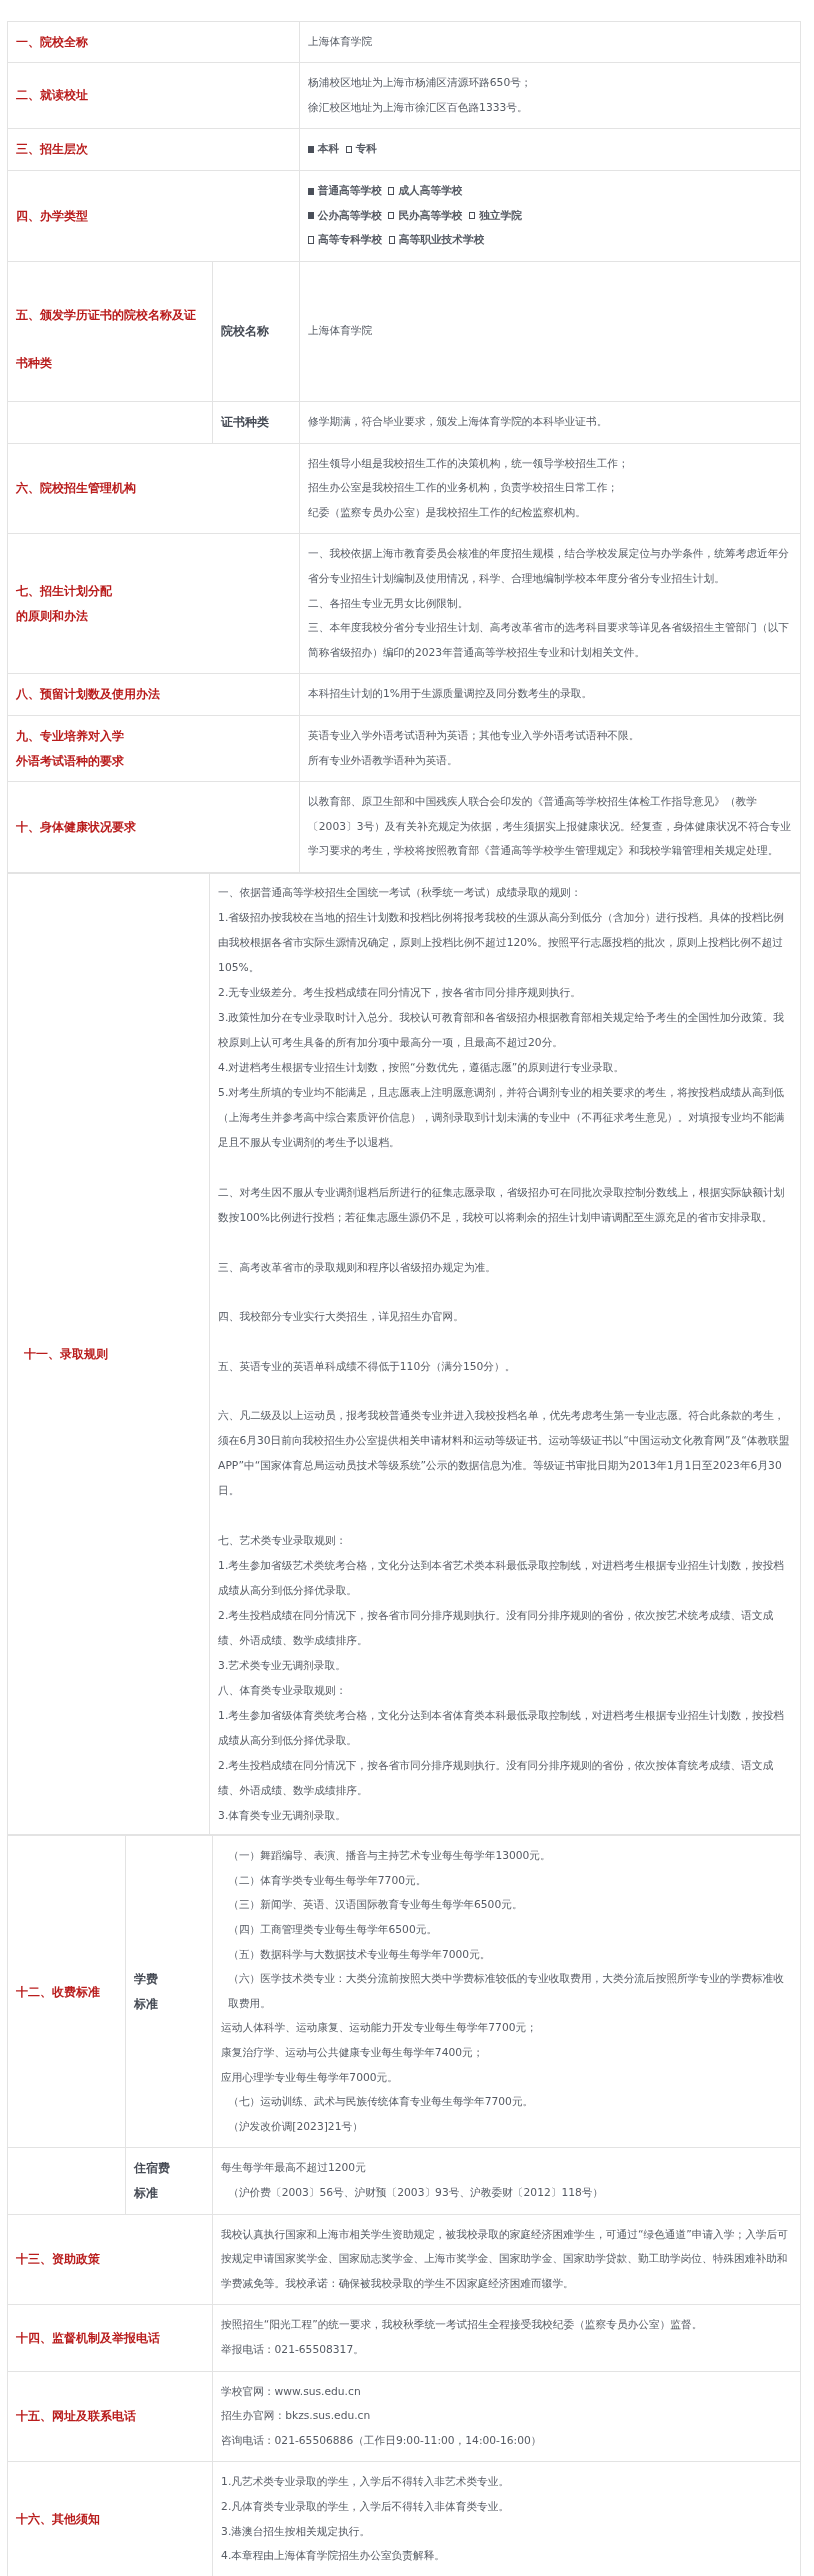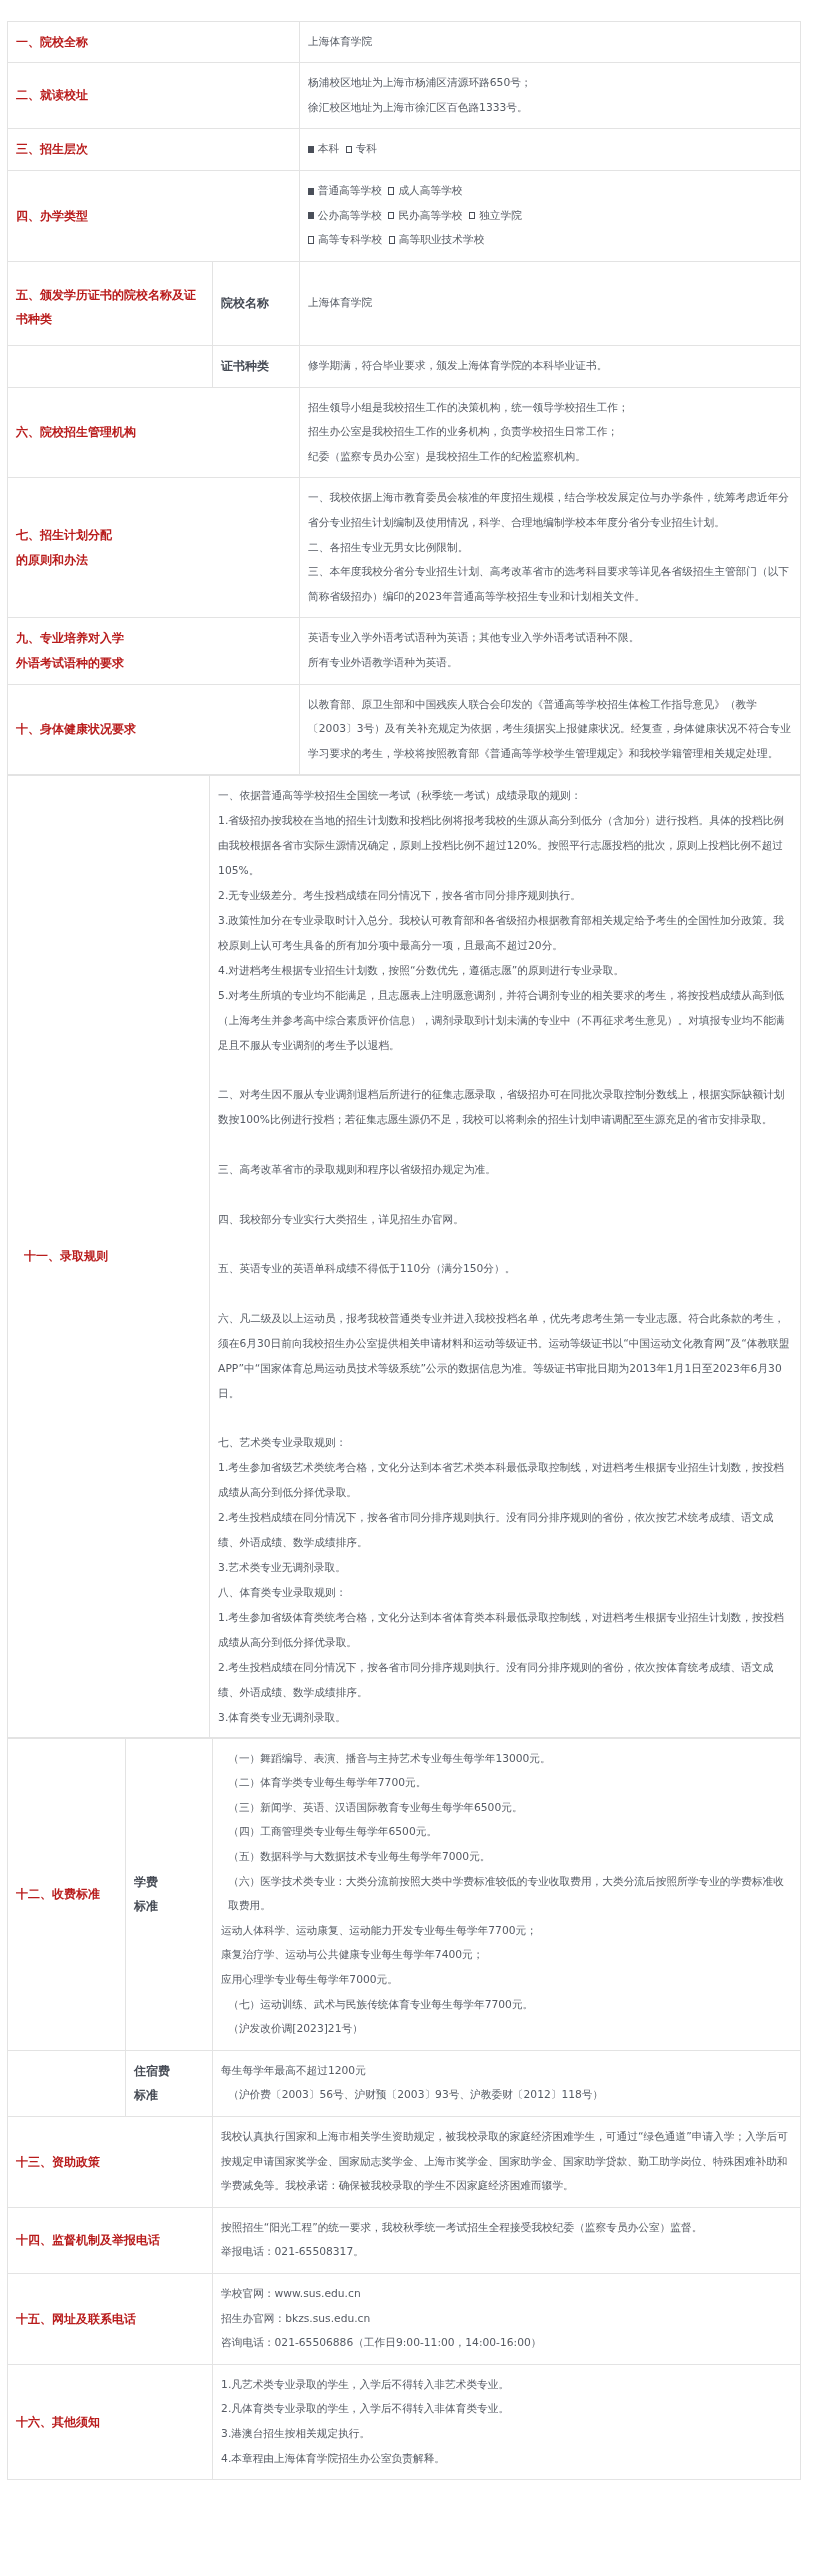--- a/index.html
+++ b/index.html
@@ -24,21 +24,21 @@
   td.title-cell { padding: 12.7px 8px 9.5px 8px; line-height: 30px; color: #4a4f59; font-size: 11px; }
   td.label { font-weight: bold; color: #b91c1c; font-size: 12px; }
   td.sublabel { font-weight: bold; color: #454a54; font-size: 12px; }
   td.content { font-size: 10.7px; color: #555a63; }
   .line { display: block; }
   .blank { display: block; height: 24.6px; }
   .indent { padding-left: 7.1px; }
   .check { display: inline-block; width: 5.6px; height: 7.1px; margin-right: 4px; vertical-align: -0.8px; }
   .check.on { background: #4a4f59; }
   .check.off { border: 0.8px solid #4a4f59; width: 4px; height: 5.6px; background: #fff; }
-  .opt { margin-right: 3.2px; }
+  .opt { margin-right: 3.2px; font-weight: bold; }
   table.rules { width: 794px; border-collapse: collapse; table-layout: fixed; }
   table.rules td { border: 1.2px solid #e3e3e3; vertical-align: middle; line-height: 25px; padding: 6.4px 8px; }
   table.rules td.label { padding-left: 16px; }
 </style>
 </head>
 <body>
 
 <div class="page">
 
   <table class="charter">
@@ -85,21 +85,21 @@
           <span class="opt"><span class="check off"></span><span>独立学院</span></span>
         </span>
         <span class="line">
           <span class="opt"><span class="check off"></span><span>高等专科学校</span></span>
           <span class="opt"><span class="check off"></span><span>高等职业技术学校</span></span>
         </span>
       </td>
     </tr>
 
     <tr>
-      <td class="label" style="padding-top:21px;padding-bottom:14.3px;line-height:24px;">五、颁发学历证书的院校名称及证书种类</td>
+      <td class="label" style="padding-top:29px;padding-bottom:14.3px;line-height:48px;">五、颁发学历证书的院校名称及证书种类</td>
       <td class="sublabel">院校名称</td>
       <td class="content">上海体育学院</td>
     </tr>
     <tr>
       <td></td>
       <td class="sublabel">证书种类</td>
       <td class="content">修学期满，符合毕业要求，颁发上海体育学院的本科毕业证书。</td>
     </tr>
 
     <tr>
@@ -116,20 +116,26 @@
         <span class="line">七、招生计划分配</span>
         <span class="line">的原则和办法</span>
       </td>
       <td class="content">
         <span class="line">一、我校依据上海市教育委员会核准的年度招生规模，结合学校发展定位与办学条件，统筹考虑近年分省分专业招生计划编制及使用情况，科学、合理地编制学校本年度分省分专业招生计划。</span>
         <span class="line">二、各招生专业无男女比例限制。</span>
         <span class="line">三、本年度我校分省分专业招生计划、高考改革省市的选考科目要求等详见各省级招生主管部门（以下简称省级招办）编印的2023年普通高等学校招生专业和计划相关文件。</span>
       </td>
     </tr>
 
+    <tr>
+      <td class="label" colspan="2">八、预留计划数及使用办法</td>
+      <td class="content">
+        <span class="line">本科招生计划的1%用于生源质量调控及同分数考生的录取。</span>
+      </td>
+    </tr>
 
     <tr>
       <td class="label" colspan="2">
         <span class="line">九、专业培养对入学</span>
         <span class="line">外语考试语种的要求</span>
       </td>
       <td class="content">
         <span class="line">英语专业入学外语考试语种为英语；其他专业入学外语考试语种不限。</span>
         <span class="line">所有专业外语教学语种为英语。</span>
       </td>

